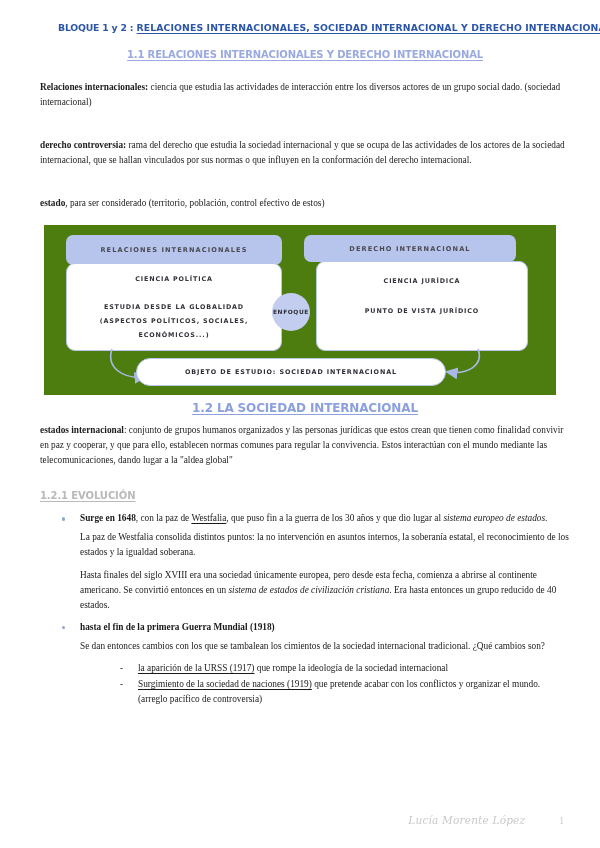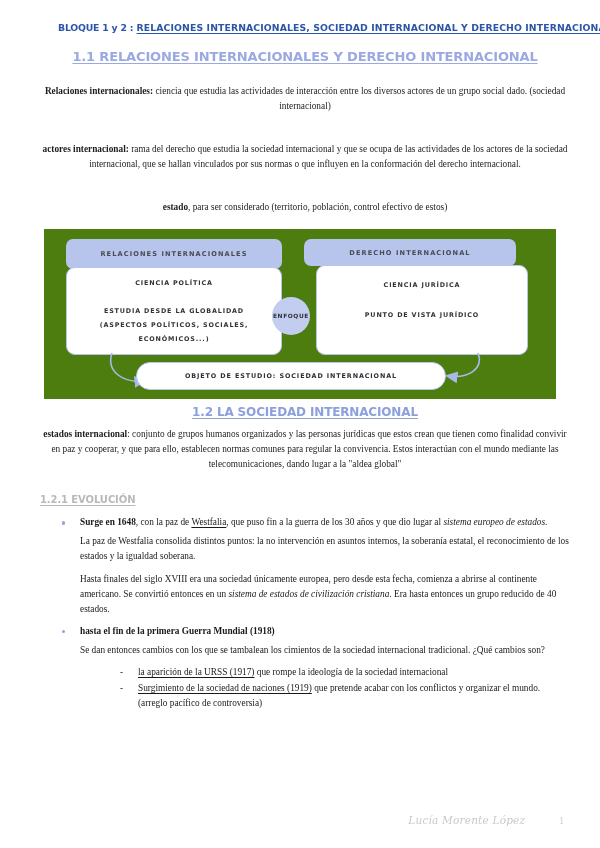--- a/index.html
+++ b/index.html
@@ -39,21 +39,21 @@
   }
   .bloque-title .lead { letter-spacing: -0.2px; }
   .bloque-title .rest {
     text-decoration: underline;
     text-underline-offset: 2px;
     font-weight: bold;
   }
 
   .h-sub {
     font-family: "DejaVu Sans", sans-serif;
-    font-size: 13px;
+    font-size: 10px;
     font-weight: bold;
     color: #9aa9e0;
     text-align: center;
     text-decoration: underline;
     text-underline-offset: 2px;
     letter-spacing: -0.15px;
     margin: 0 0 20px 0;
   }
 
   .h-sub2 {
@@ -77,21 +77,21 @@
     text-underline-offset: 2px;
     letter-spacing: -0.1px;
     margin: 22px 0 10px 0;
   }
 
   
   p.body {
     font-size: 9.3px;
     line-height: 1.62;
     margin: 0 0 14px 0;
-    text-align: center;
+    text-align: left;
     color: #1c1c1c;
   }
   p.body b { font-weight: bold; }
   .gap-lg { height: 14px; }
 
   
   .diagram {
     position: relative;
     width: 512px;
     height: 170px;
@@ -269,21 +269,21 @@
 
   <div class="h-sub">1.1 RELACIONES INTERNACIONALES Y DERECHO INTERNACIONAL</div>
 
   <p class="body">
     <b>Relaciones internacionales:</b><span> ciencia que estudia las actividades de interacción entre los diversos actores de un grupo social dado. (sociedad internacional)</span>
   </p>
 
   <div class="gap-lg"></div>
 
   <p class="body">
-    <b>actores internacional:</b><span> rama del derecho que estudia la sociedad internacional y que se ocupa de las actividades de los actores de la sociedad internacional, que se hallan vinculados por sus normas  o que influyen en la conformación del derecho internacional.</span>
+    <b>derecho controversia:</b><span> rama del derecho que estudia la sociedad internacional y que se ocupa de las actividades de los actores de la sociedad internacional, que se hallan vinculados por sus normas  o que influyen en la conformación del derecho internacional.</span>
   </p>
 
   <div class="gap-lg"></div>
 
   <p class="body">
     <b>estado</b><span>, para ser considerado (territorio, población, control efectivo de estos)</span>
   </p>
 
   <div class="diagram">
 

